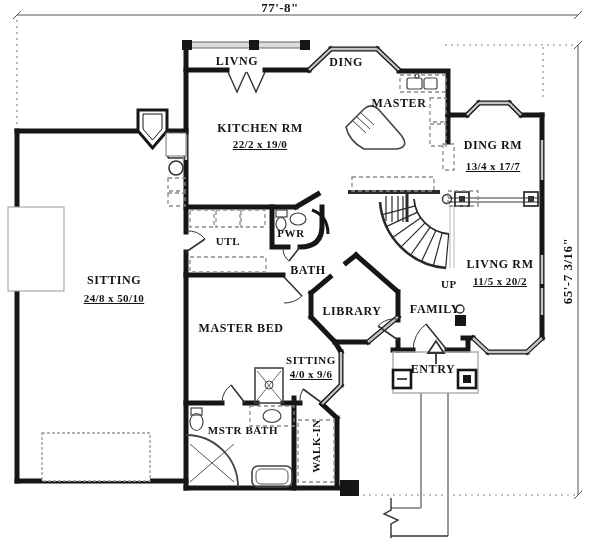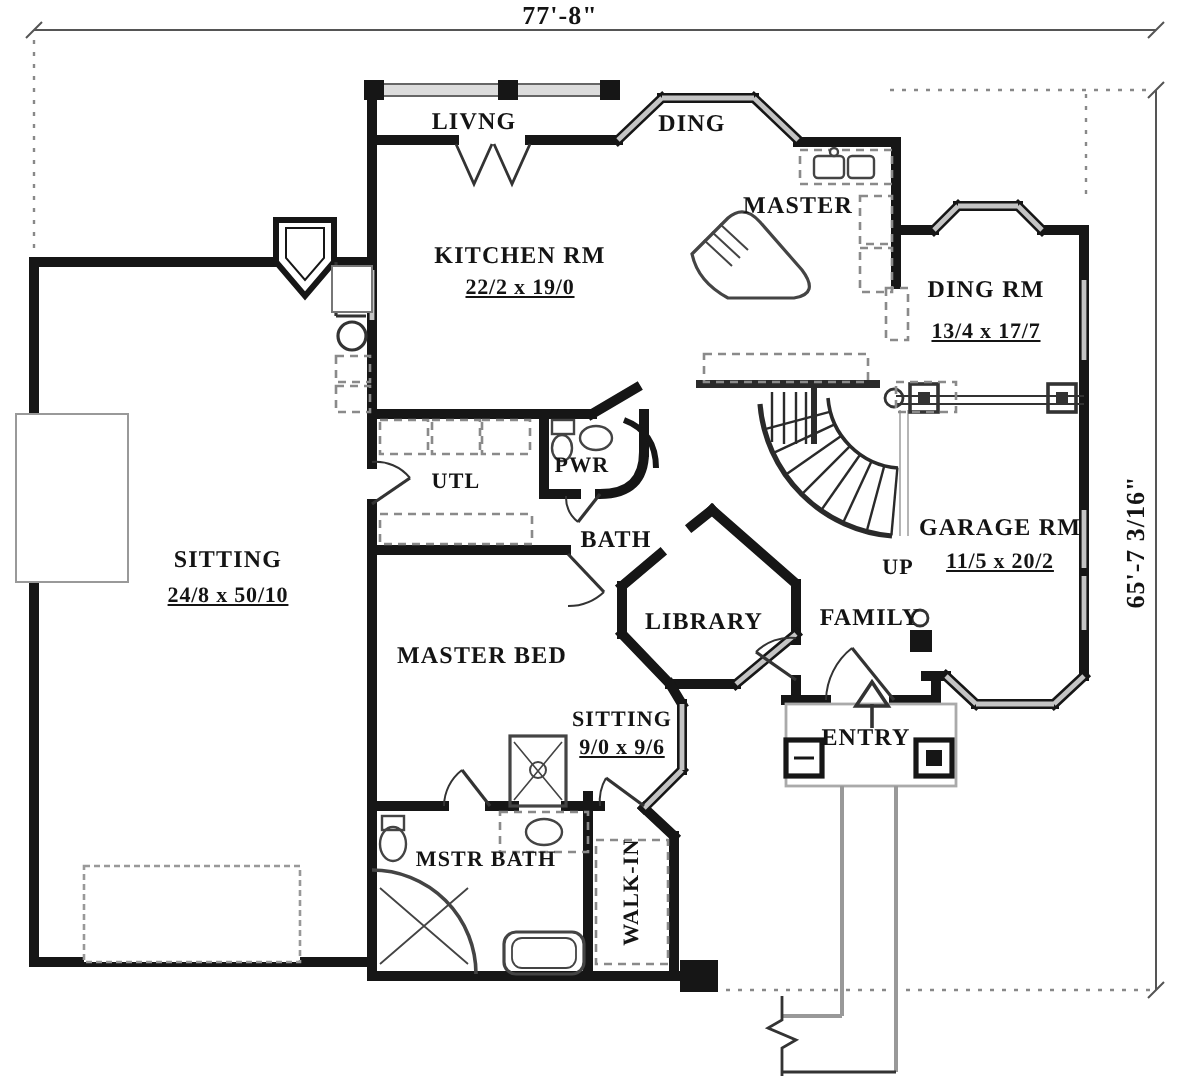--- a/index.html
+++ b/index.html
@@ -254,29 +254,29 @@
 <div class="lbl" style="left:493px;top:145px">DING RM</div>
 <div class="lbl size" style="left:493px;top:166px">13/4 x 17/7</div>
 
 <div class="lbl" style="left:114px;top:280px">SITTING</div>
 <div class="lbl size" style="left:114px;top:298px">24/8 x 50/10</div>
 
 <div class="lbl small" style="left:228px;top:241px">UTL</div>
 <div class="lbl small" style="left:291px;top:233px">PWR</div>
 <div class="lbl" style="left:308px;top:270px">BATH</div>
 
-<div class="lbl" style="left:500px;top:264px">GARAGE RM</div>
+<div class="lbl" style="left:500px;top:264px">LIVNG RM</div>
 <div class="lbl size" style="left:500px;top:281px">11/5 x 20/2</div>
 <div class="lbl small" style="left:449px;top:284px">UP</div>
 
 <div class="lbl" style="left:241px;top:328px">MASTER BED</div>
 <div class="lbl" style="left:352px;top:311px">LIBRARY</div>
 <div class="lbl" style="left:435px;top:309px">FAMILY</div>
 
 <div class="lbl small" style="left:311px;top:360px">SITTING</div>
-<div class="lbl size" style="left:311px;top:374px">9/0 x 9/6</div>
+<div class="lbl size" style="left:311px;top:374px">4/0 x 9/6</div>
 
 <div class="lbl" style="left:433px;top:369px">ENTRY</div>
 
 <div class="lbl small" style="left:243px;top:430px">MSTR BATH</div>
 <div class="lbl small rot" style="left:316px;top:446px">WALK-IN</div>
 
 </div>
 
 </body></html>

